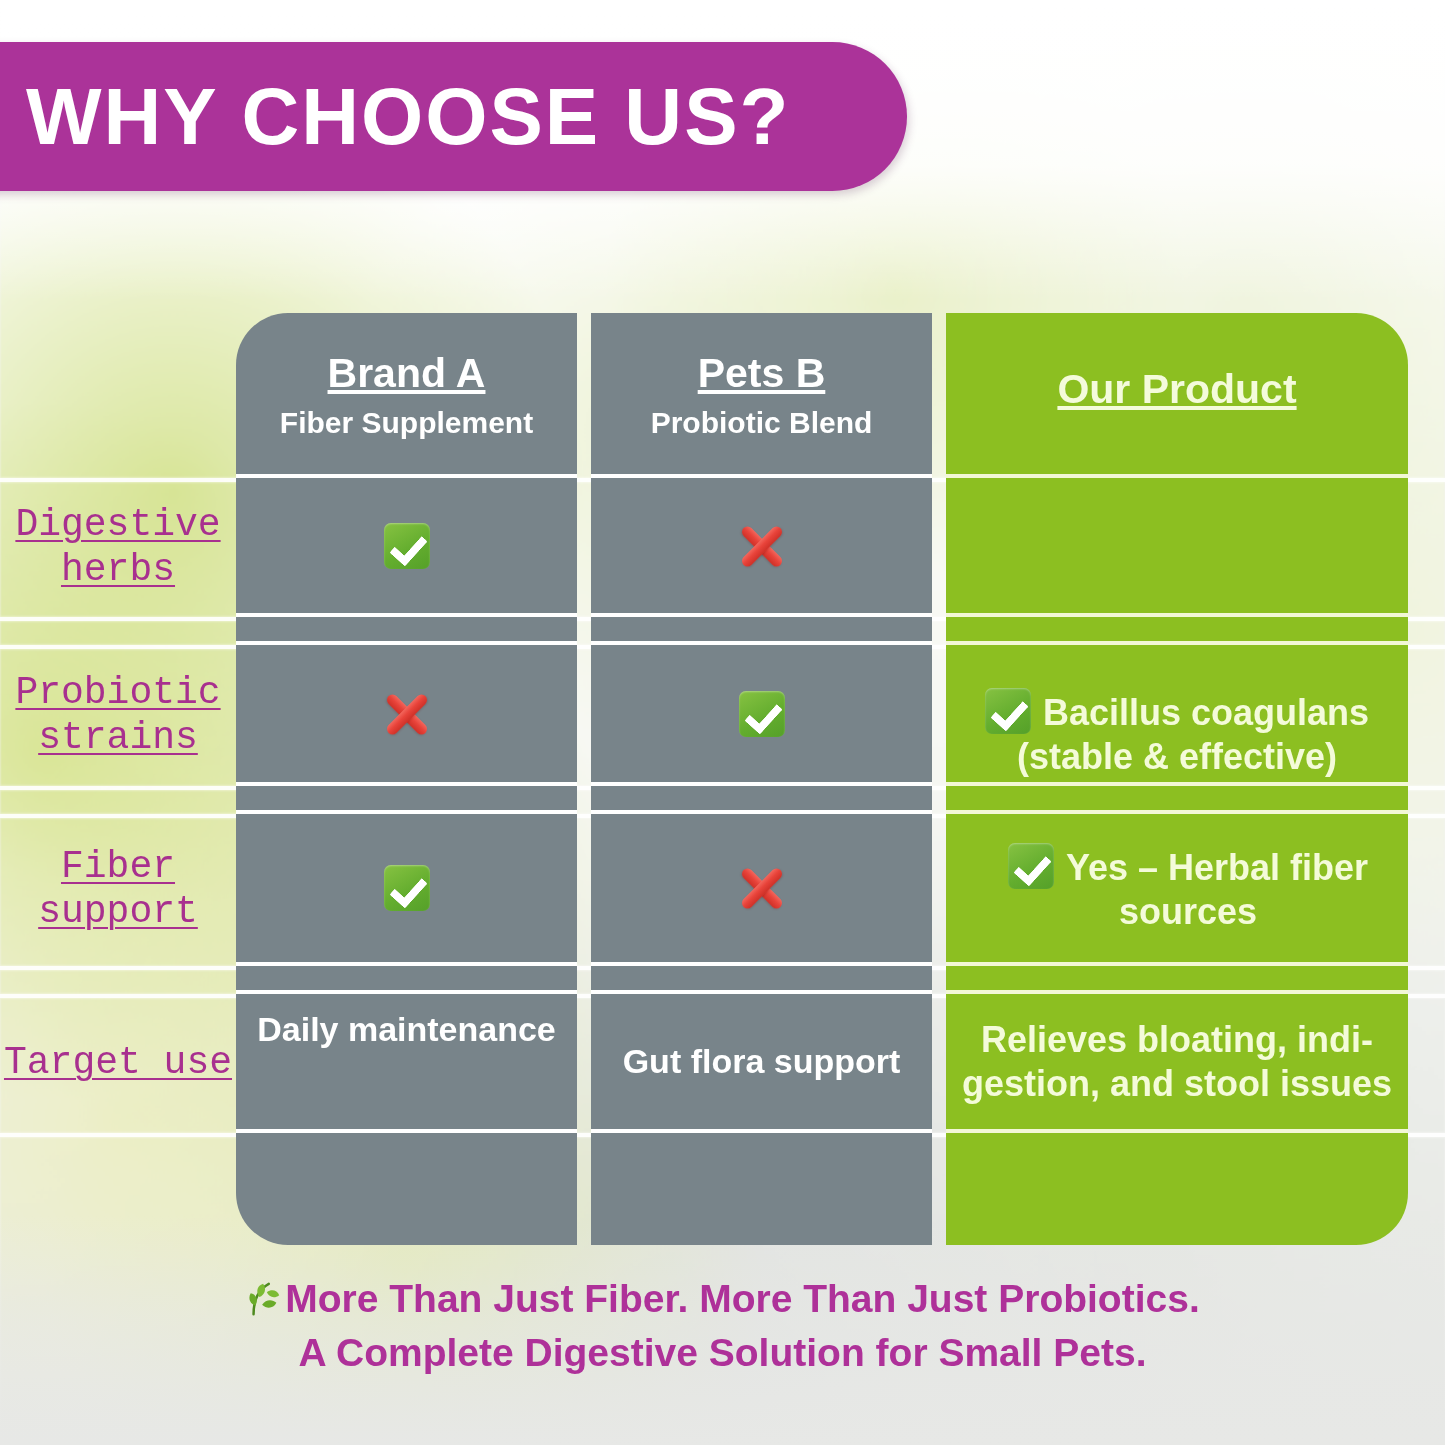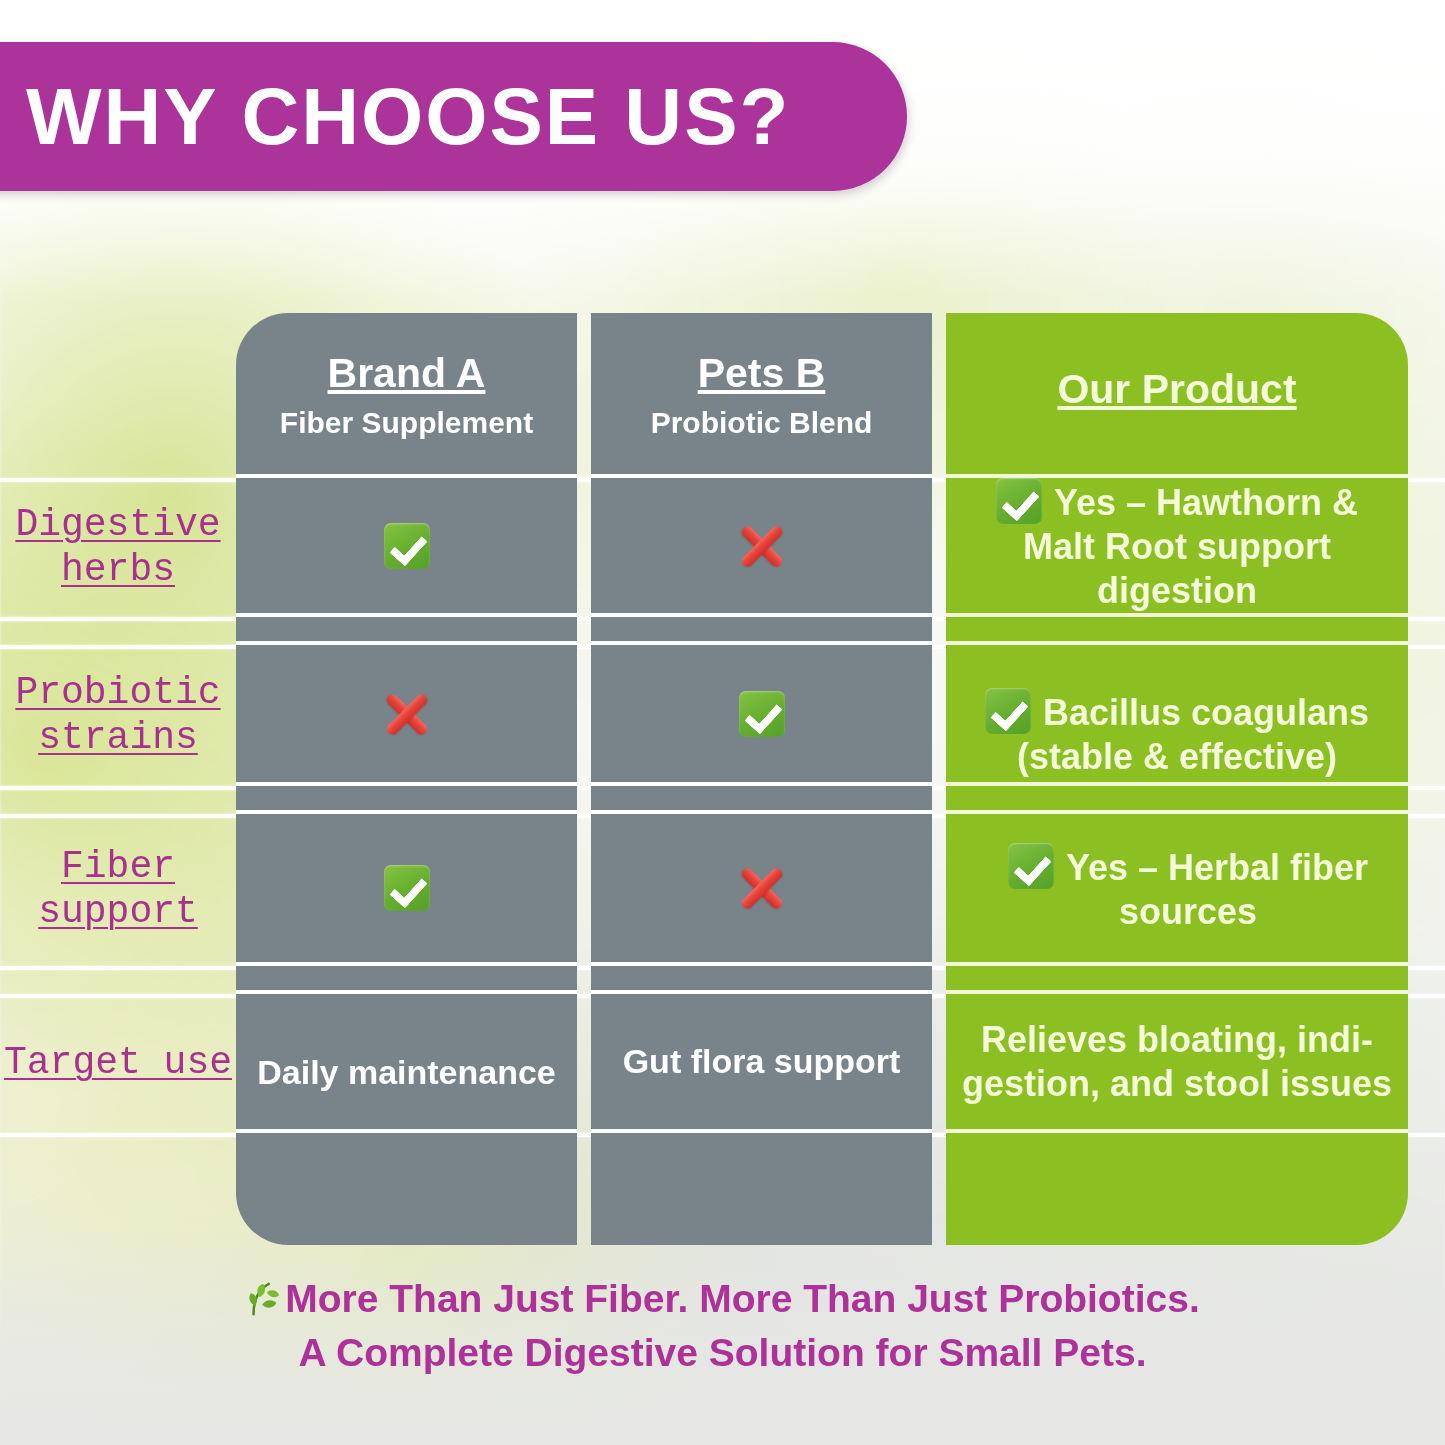--- a/index.html
+++ b/index.html
@@ -318,21 +318,21 @@
 
       <div class="cell" style="top:165px; height:135px;">
         <span class="check-badge"></span>
       </div>
       <div class="cell" style="top:332px; height:137px;">
         <span class="xmark"></span>
       </div>
       <div class="cell" style="top:501px; height:148px;">
         <span class="check-badge"></span>
       </div>
-      <div class="cell" style="top:692px; height:135px;">
+      <div class="cell" style="top:649px; height:135px;">
         <span class="cell-text">Daily maintenance</span>
       </div>
     </div>
 
     <div class="col col-b">
       <div class="col-bg"></div>
 
       <div class="rowline" style="top:161px;"></div>
       <div class="rowline" style="top:300px;"></div>
       <div class="rowline" style="top:328px;"></div>
@@ -370,23 +370,20 @@
       <div class="rowline" style="top:469px;"></div>
       <div class="rowline" style="top:497px;"></div>
       <div class="rowline" style="top:649px;"></div>
       <div class="rowline" style="top:677px;"></div>
       <div class="rowline" style="top:816px;"></div>
 
       <div class="head-cell">
         <div class="head-brand">Our Product</div>
       </div>
 
-      <div class="cell" style="top:165px; height:135px;">
-        <span class="cell-text"><span class="check-badge check-inline"></span><span>Yes – Hawthorn &amp; Malt Root support digestion</span></span>
-      </div>
       <div class="cell" style="top:332px; height:176px;">
         <span class="cell-text"><span class="check-badge check-inline"></span><span>Bacillus coagulans (stable &amp; effective)</span></span>
       </div>
       <div class="cell" style="top:501px; height:148px;padding-left:32px;">
         <span class="cell-text"><span class="check-badge check-inline"></span><span>Yes – Herbal fiber sources</span></span>
       </div>
       <div class="cell" style="top:681px; height:135px;">
         <span class="cell-text">Relieves bloating, indi­gestion, and stool issues</span>
       </div>
     </div>

